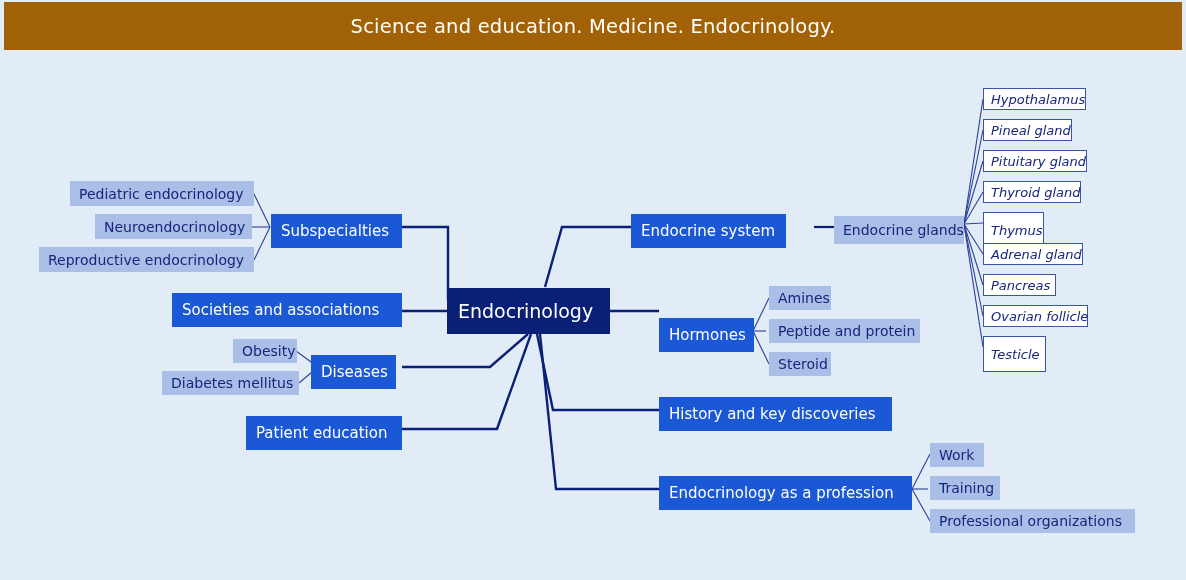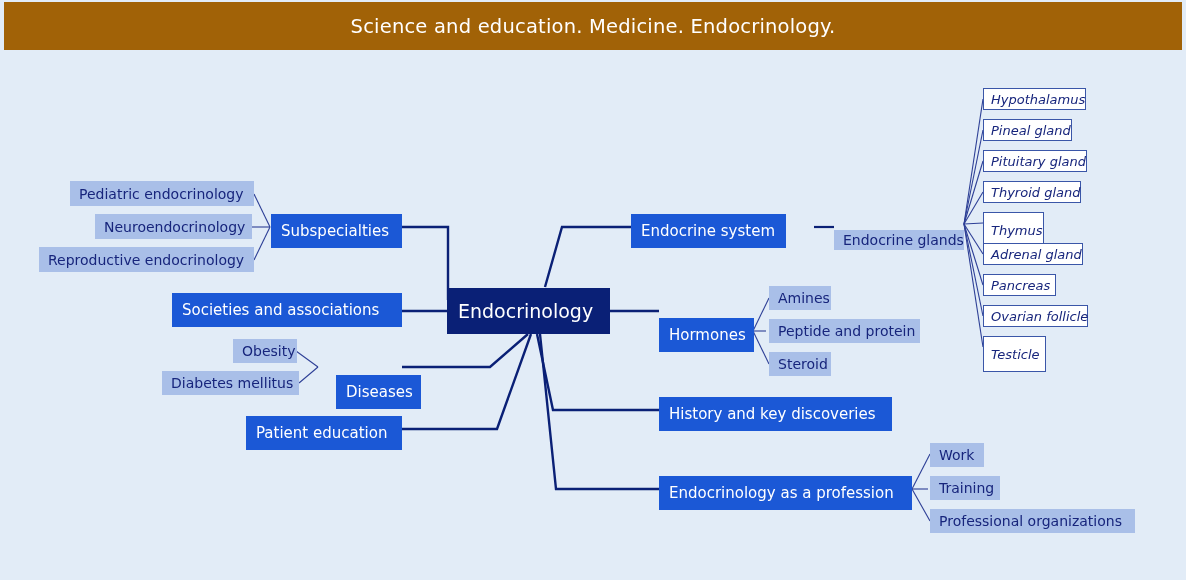--- a/index.html
+++ b/index.html
@@ -186,41 +186,41 @@
   </div>
 
   <div class="node n2 left" style="left:39px; top:247px; width:215px; height:25px;">
     <span>Reproductive endocrinology</span>
   </div>
 
   <div class="node n1" style="left:172px; top:293px; width:230px; height:26px;">
     <span>Societies and associations</span>
   </div>
 
-  <div class="node n1" style="left:336px; top:355px; width:85px; height:31px;margin-top:20px;">
+  <div class="node n1" style="left:311px; top:355px; width:85px; height:31px;">
     <span>Diseases</span>
   </div>
 
   <div class="node n2 left" style="left:233px; top:339px; width:64px; height:24px;">
     <span>Obesity</span>
   </div>
 
   <div class="node n2 left" style="left:162px; top:371px; width:137px; height:24px;">
     <span>Diabetes mellitus</span>
   </div>
 
   <div class="node n1" style="left:246px; top:416px; width:156px; height:26px;">
     <span>Patient education</span>
   </div>
 
   <div class="node n1" style="left:631px; top:214px; width:155px; height:26px;">
     <span>Endocrine system</span>
   </div>
 
-  <div class="node n2 right" style="left:834px; top:230px; width:130px; height:20px;">
+  <div class="node n2 right" style="left:834px; top:216px; width:130px; height:28px;">
     <span>Endocrine glands</span>
   </div>
 
   <div class="node n3" style="left:983px; top:88px; width:103px; height:22px;">
     <span>Hypothalamus</span>
   </div>
   <div class="node n3" style="left:983px; top:119px; width:89px; height:22px;">
     <span>Pineal gland</span>
   </div>
   <div class="node n3" style="left:983px; top:150px; width:104px; height:22px;">

